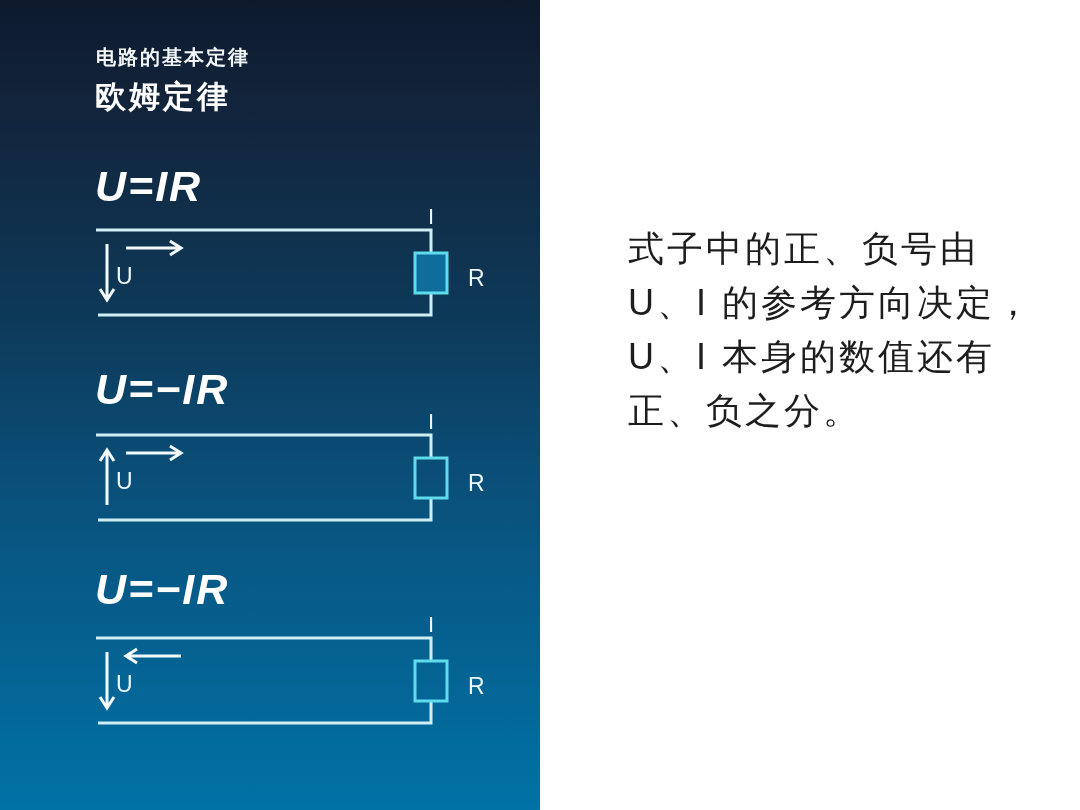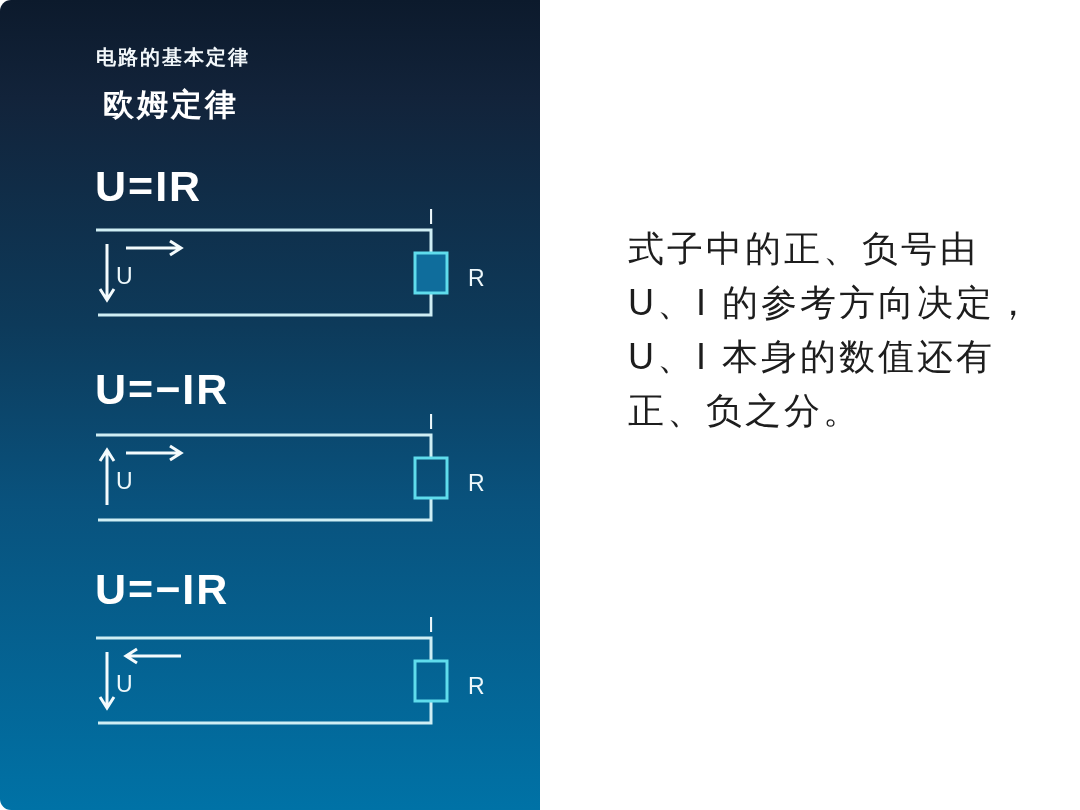--- a/index.html
+++ b/index.html
@@ -1,28 +1,28 @@
 <!DOCTYPE html>
 <html><head>
 <meta charset="utf-8">
 <style>
   html,body{margin:0;padding:0;background:#ffffff;}
   .slide{position:relative;width:1080px;height:810px;overflow:hidden;
-         font-family:"Liberation Sans","DejaVu Sans",sans-serif;border-radius:11px;}
+         font-family:"Liberation Sans","DejaVu Sans",sans-serif;}
 
   
   .left-panel{position:absolute;left:0;top:0;width:540px;height:810px;
     background:linear-gradient(180deg,#0c1a2c 0%,#12233a 12%,#0d3a5a 40%,#09527d 62%,#0072a6 100%);}
   .kicker{position:absolute;left:96px;top:44px;font-size:20px;font-weight:bold;
           color:#f2f7fa;letter-spacing:2px;}
   .slide-title{position:absolute;left:95px;top:76px;font-size:31px;font-weight:bold;
-          color:#ffffff;letter-spacing:3px;margin:8px;}
+          color:#ffffff;letter-spacing:3px;margin:0;}
 
   .formula{position:absolute;left:95px;font-size:43px;font-weight:800;color:#ffffff;
-           letter-spacing:2px;line-height:1;}
+           letter-spacing:2px;line-height:1;font-style:italic;}
   .formula.f1{top:165px;} .formula.f2{top:368px;} .formula.f3{top:568px;}
 
   .circuit{position:absolute;left:90px;width:420px;height:122px;overflow:visible;}
   .circuit.c1{top:200px;} .circuit.c2{top:405px;} .circuit.c3{top:608px;}
 
   .wire{stroke:#cfeef4;stroke-width:3;fill:none;}
   .resistor{stroke:#5fdcec;stroke-width:3;}
   .arrow{stroke:#f4fbfd;stroke-width:3;fill:none;stroke-linejoin:miter;stroke-linecap:butt;}
   .lbl{fill:#eef8fb;font-family:"Liberation Sans","DejaVu Sans",sans-serif;font-size:23px;}
   .lbl.i{font-size:22px;}

